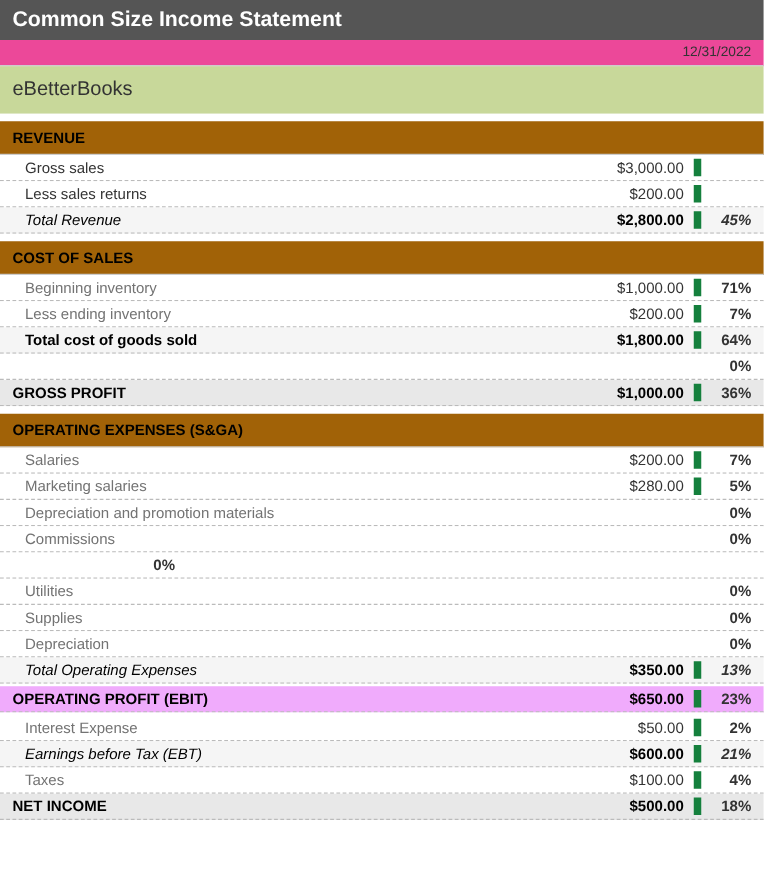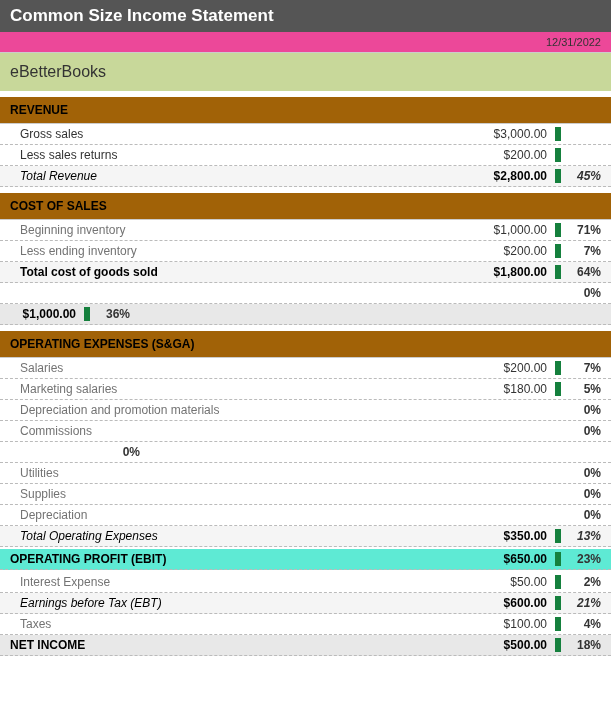--- a/index.html
+++ b/index.html
@@ -206,41 +206,42 @@
   </div>
   <div class="row">
     <span class="row-label"></span>
     <div class="row-values">
       <span class="amount"></span>
       <span class="percent">0%</span>
     </div>
   </div>
 
   <div class="row gross-profit-row gray-bg" style="background:#e8e8e8; padding-left:10px;">
+    <span class="row-label bold">GROSS PROFIT</span>
     <div class="row-values">
       <span class="amount bold">$1,000.00</span>
       <span class="percent bold">36%</span>
     </div>
   </div>
 
   <div class="section-spacer"></div>
   <div class="section-header">
     <span>OPERATING EXPENSES (S&amp;GA)</span>
   </div>
   <div class="row">
     <span class="row-label orange">Salaries</span>
     <div class="row-values">
       <span class="amount">$200.00</span>
       <span class="percent">7%</span>
     </div>
   </div>
   <div class="row">
     <span class="row-label orange">Marketing salaries</span>
     <div class="row-values">
-      <span class="amount">$180.00</span>
+      <span class="amount">$280.00</span>
       <span class="percent">5%</span>
     </div>
   </div>
   <div class="row">
     <span class="row-label orange">Depreciation and promotion materials</span>
     <div class="row-values">
       <span class="amount"></span>
       <span class="percent">0%</span>
     </div>
   </div>
@@ -280,21 +281,21 @@
   </div>
   <div class="row gray-bg">
     <span class="row-label italic-bold">Total Operating Expenses</span>
     <div class="row-values">
       <span class="amount italic-bold">$350.00</span>
       <span class="percent italic-bold">13%</span>
     </div>
   </div>
 
   <div class="section-spacer"></div>
-  <div class="row operating-profit-row gray-bg" style="background:#5eead4; padding-left:10px;">
+  <div class="row operating-profit-row gray-bg" style="background:#f0abfc; padding-left:10px;">
     <span class="row-label bold">OPERATING PROFIT (EBIT)</span>
     <div class="row-values">
       <span class="amount bold">$650.00</span>
       <span class="percent bold">23%</span>
     </div>
   </div>
 
   <div class="section-spacer"></div>
   <div class="row">
     <span class="row-label orange">Interest Expense</span>

